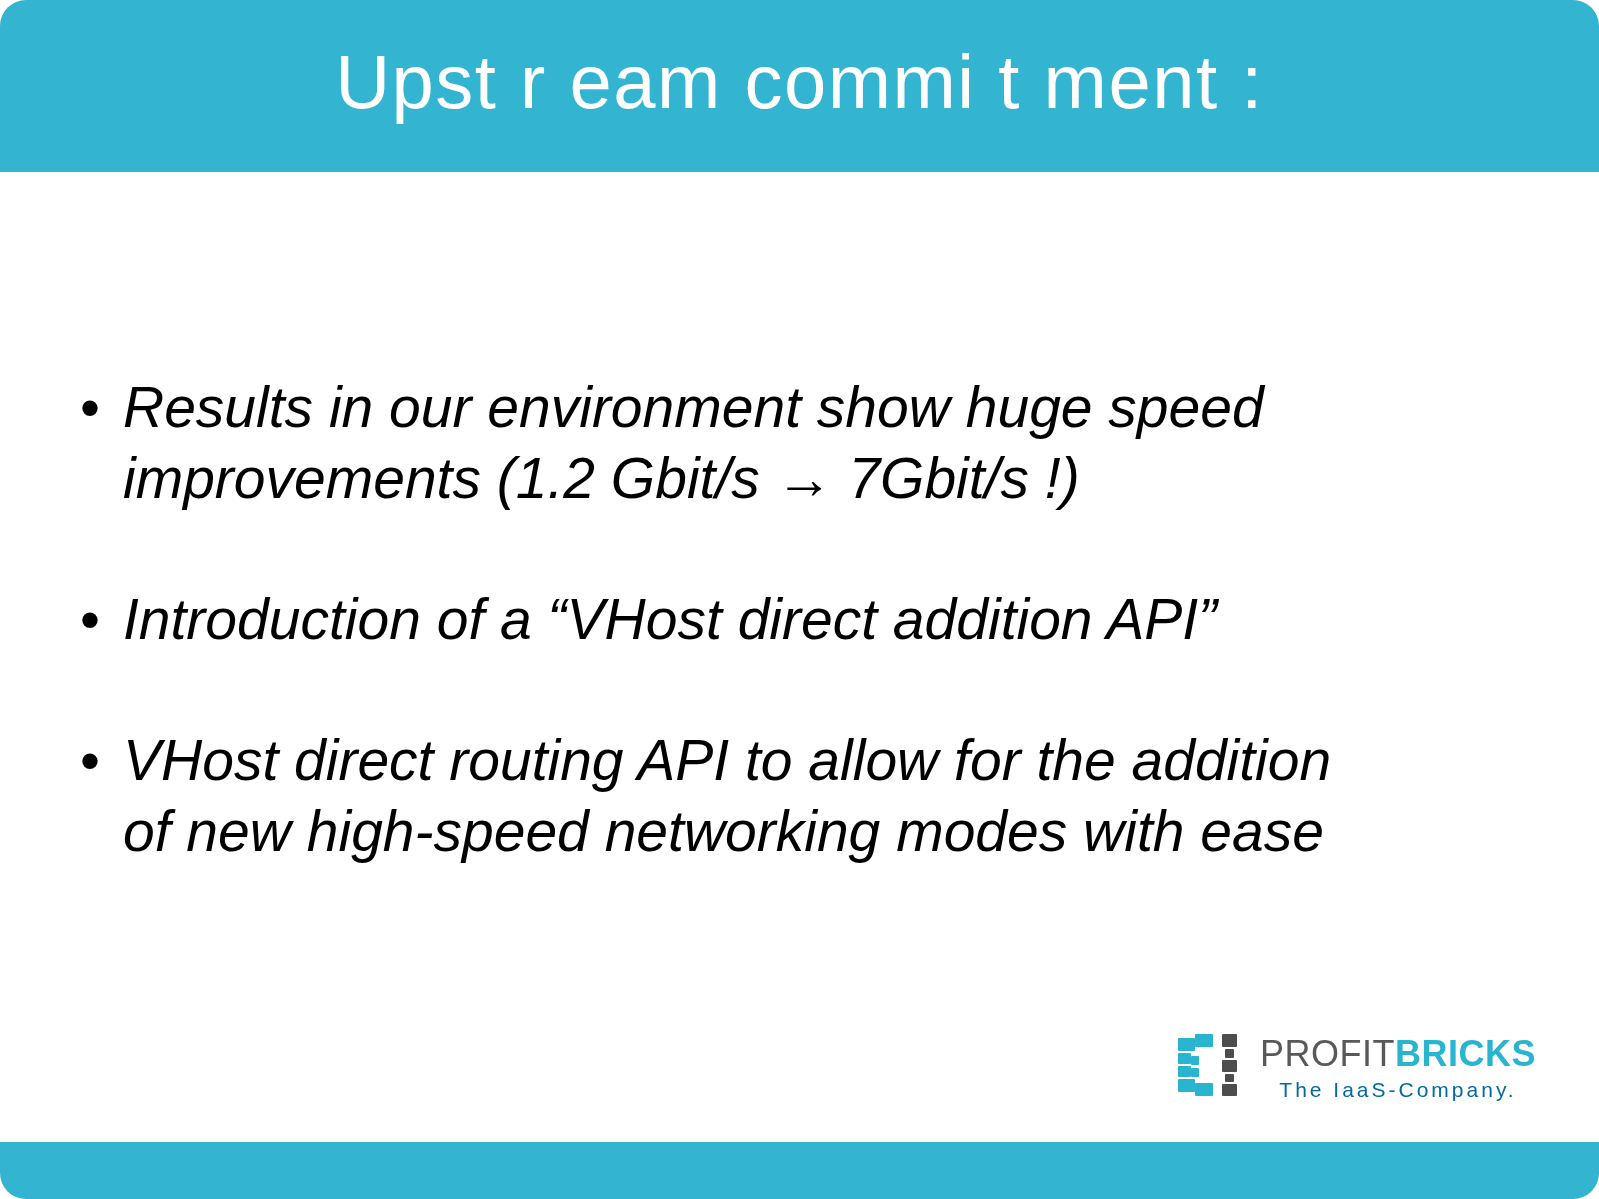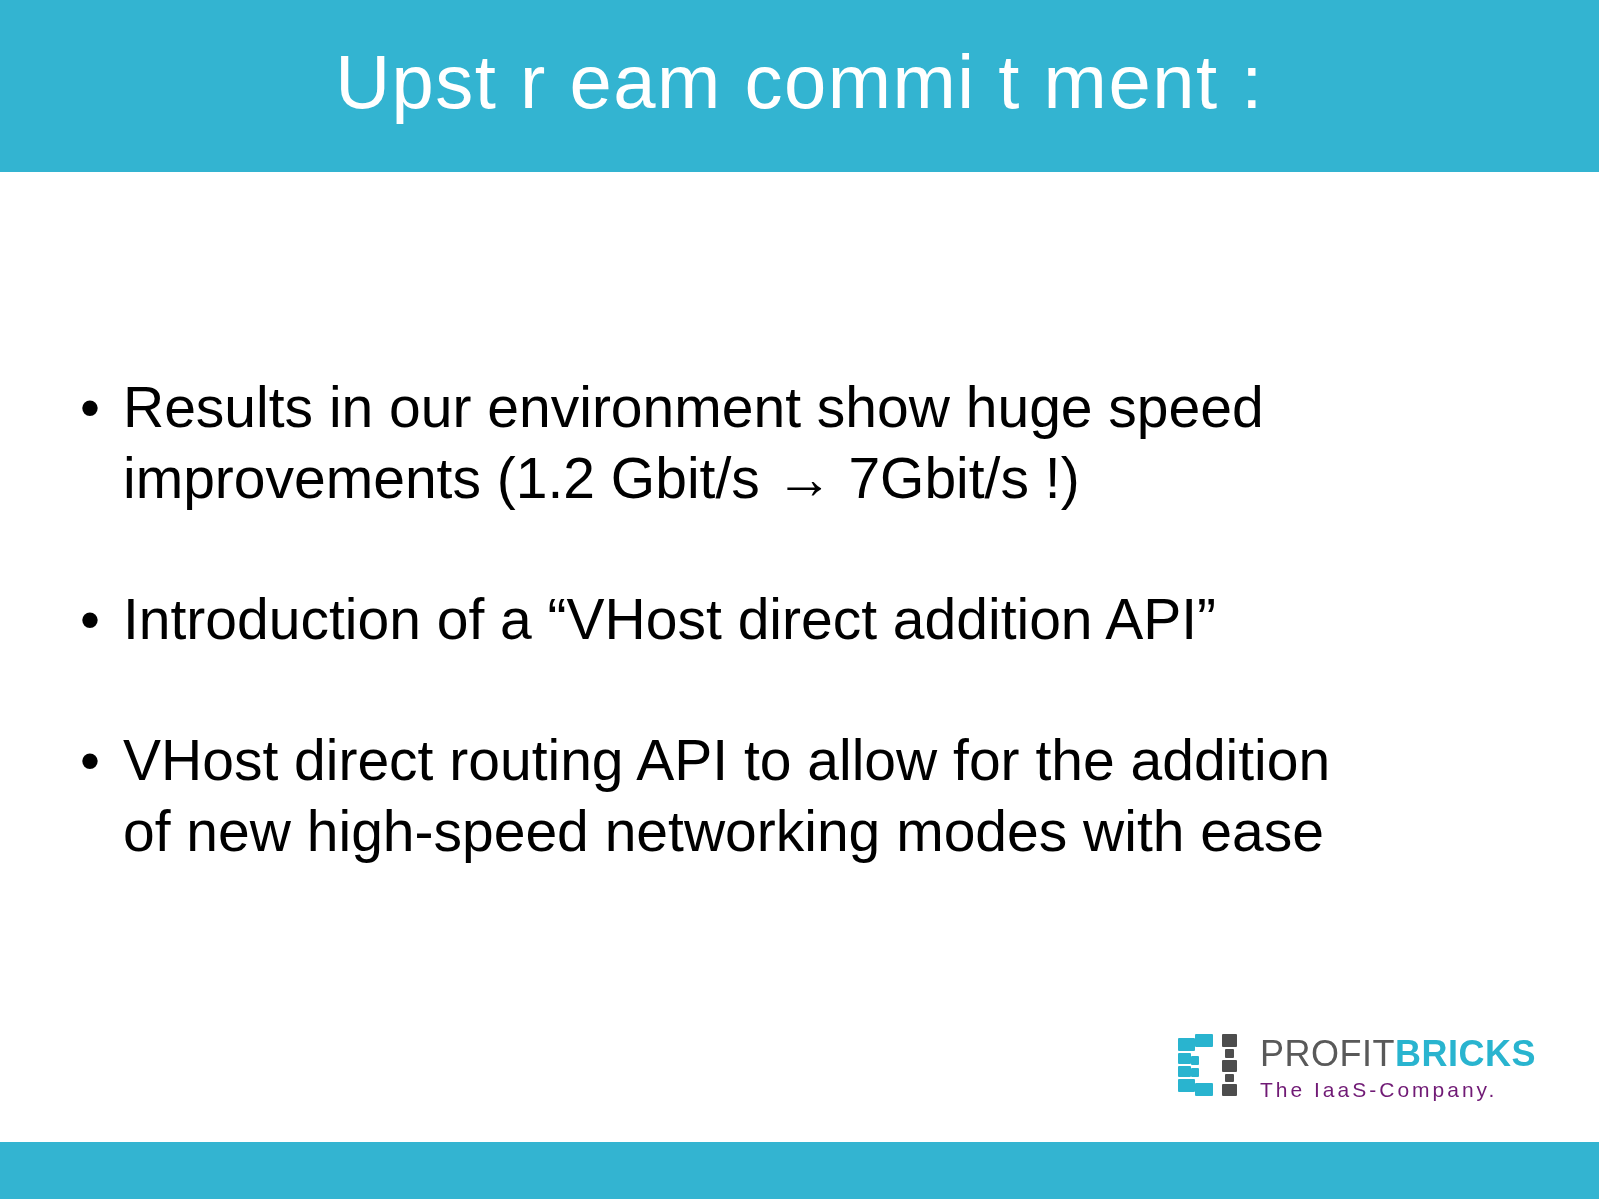--- a/index.html
+++ b/index.html
@@ -13,20 +13,21 @@
     overflow: hidden;
     font-family: "Liberation Sans", "DejaVu Sans", sans-serif;
   }
 
   .slide {
     position: relative;
     width: 1599px;
     height: 1199px;
     background: #ffffff;
     overflow: hidden;
+    border-radius: 26px;
   }
 
   
   .header-band {
     position: absolute;
     left: 0;
     top: 0;
     width: 1599px;
     height: 172px;
     background: #33b4d1;
@@ -77,20 +78,21 @@
     padding-left: 20px;
     box-sizing: border-box;
     font-size: 57px;
     line-height: 71px;
   }
 
   .bullet-text {
     flex: 1 1 auto;
     padding-right: 40px;
     white-space: pre-line;
+    font-style: italic;
   }
 
   
   .logo {
     position: absolute;
     left: 1176px;
     top: 1032px;
     display: flex;
     align-items: flex-start;
   }
@@ -129,25 +131,26 @@
 
   .logo-bricks {
     color: #29b4cf;
     font-weight: 700;
   }
 
   .logo-tagline {
     font-family: "Liberation Sans", "DejaVu Sans", sans-serif;
     font-size: 21px;
     font-weight: 400;
-    color: #701a75;
+    color: #0369a1;
     letter-spacing: 3.0px;
     line-height: 26px;
     white-space: nowrap;
     margin-top: 2px;
+    text-align: center;
   }
 
   
   .footer-band {
     position: absolute;
     left: 0;
     top: 1142px;
     width: 1599px;
     height: 57px;
     background: #33b4d1;

